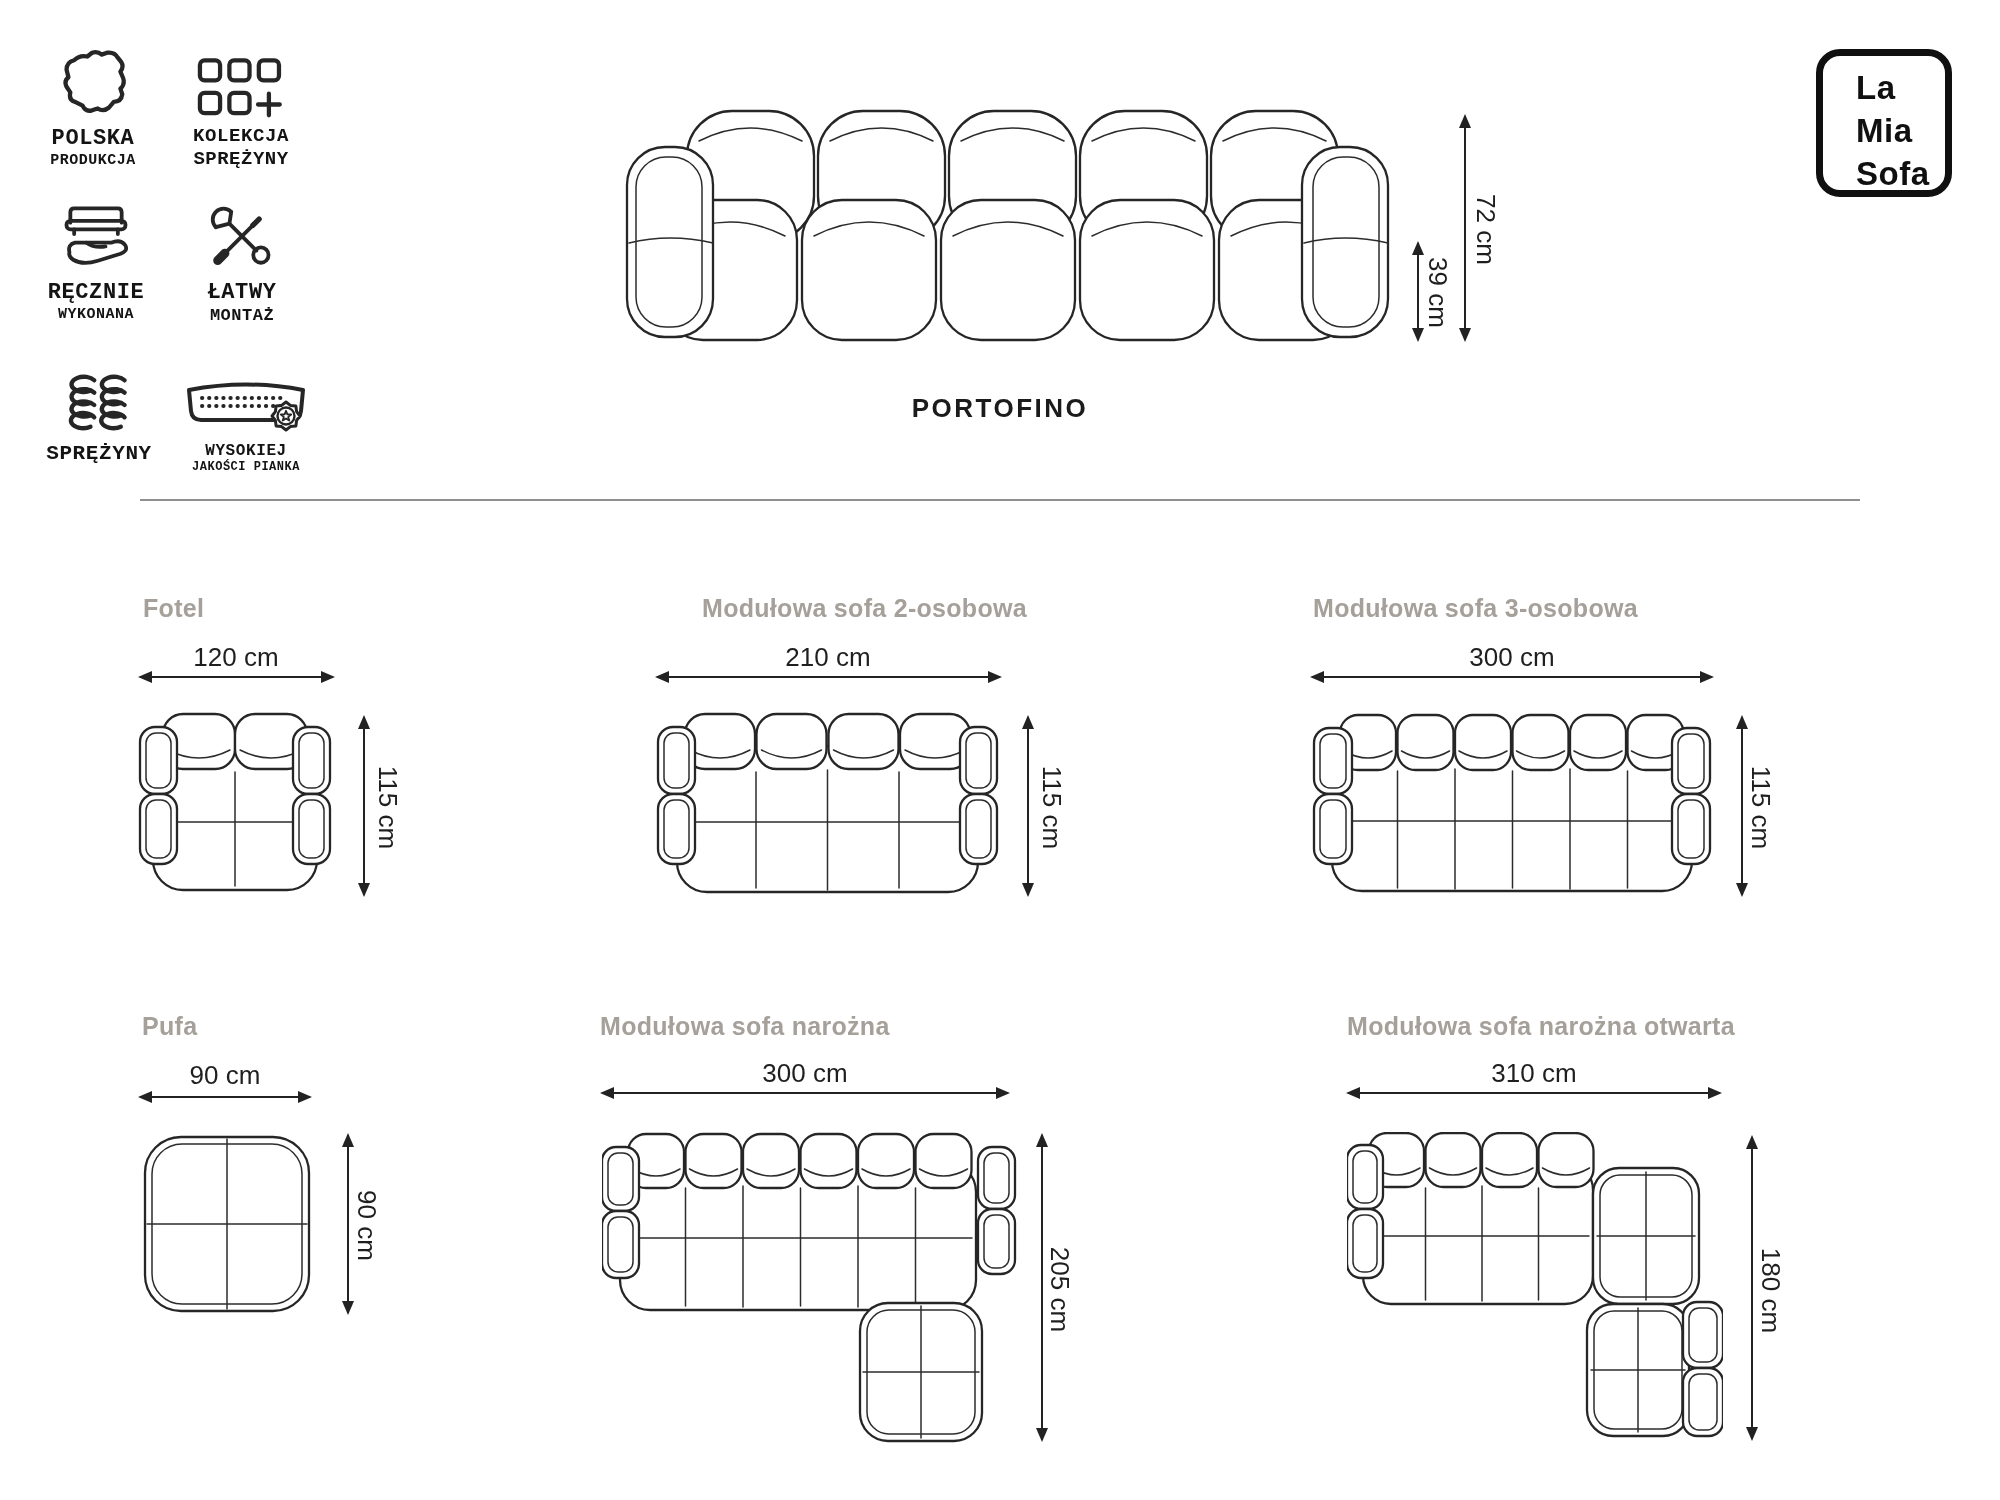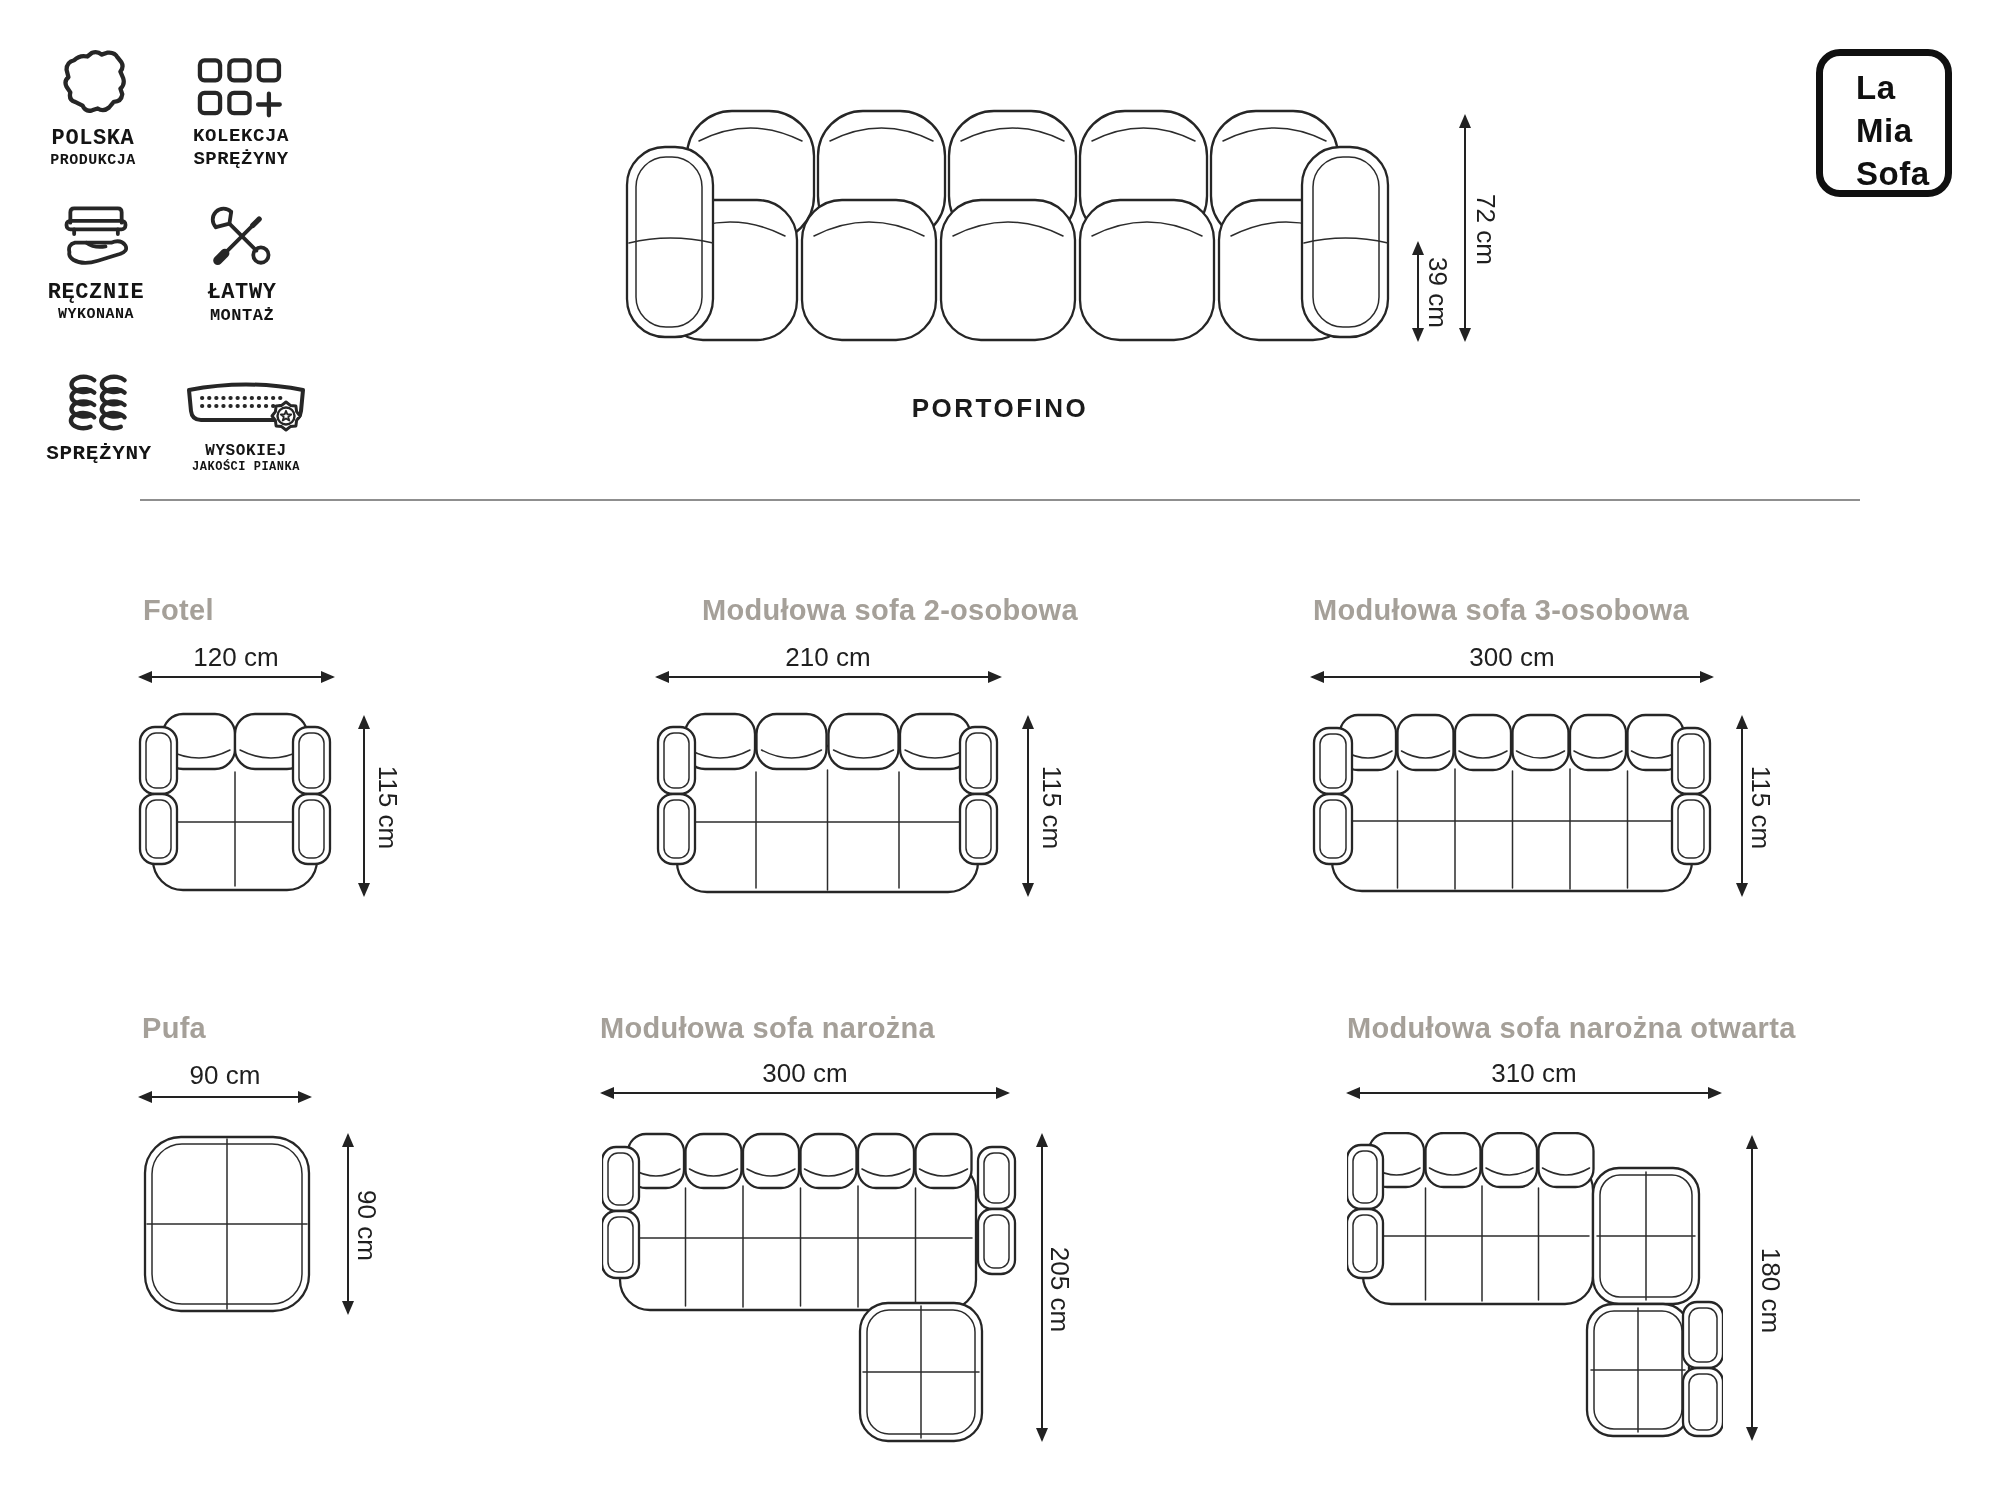--- a/index.html
+++ b/index.html
@@ -15,21 +15,21 @@
   .feat--assembly .feat-label2{font-size:17px;font-weight:800;}
   .feat--springs .feat-label1{font-size:21px;}
   .feat--foam .feat-label1{font-size:16px;font-weight:800;}
   .feat--foam .feat-label2{font-size:12px;font-weight:800;margin-top:1px;}
   
   .logo{position:absolute;left:1816px;top:49px;width:136px;height:148px;border:7px solid #101010;border-radius:24px;box-sizing:border-box;background:#fff;}
   .logo-text{padding:10px 0 0 33px;font-size:33px;line-height:43px;font-weight:800;color:#101010;letter-spacing:.5px;}
   
   .page-title{position:absolute;left:0;top:393px;width:2000px;text-align:center;font-size:26px;font-weight:700;letter-spacing:2.5px;color:#1b1b1b;}
   .divider{position:absolute;left:140px;top:499px;width:1720px;height:2px;background:#8f8f8f;}
-  .card-title{position:absolute;font-size:29px;font-weight:600;color:#a5a099;letter-spacing:.3px;white-space:nowrap;}
+  .card-title{position:absolute;font-size:25px;font-weight:600;color:#a5a099;letter-spacing:.3px;white-space:nowrap;}
   .dim-label{position:absolute;font-size:26px;color:#1f1f1f;white-space:nowrap;text-align:center;width:140px;}
   .dim-label-v{position:absolute;font-size:26px;color:#1f1f1f;white-space:nowrap;text-align:center;transform:rotate(90deg);}
   
   .harrow{position:absolute;height:2px;background:#222;}
   .harrow::before{content:'';position:absolute;left:-2px;top:-5px;border-style:solid;border-width:6px 14px 6px 0;border-color:transparent #222 transparent transparent;}
   .harrow::after{content:'';position:absolute;right:-2px;top:-5px;border-style:solid;border-width:6px 0 6px 14px;border-color:transparent transparent transparent #222;}
   .varrow{position:absolute;width:2px;background:#222;}
   .varrow::before{content:'';position:absolute;top:-2px;left:-5px;border-style:solid;border-width:0 6px 14px 6px;border-color:transparent transparent #222 transparent;}
   .varrow::after{content:'';position:absolute;bottom:-2px;left:-5px;border-style:solid;border-width:14px 6px 0 6px;border-color:#222 transparent transparent transparent;}
   svg{display:block;}

